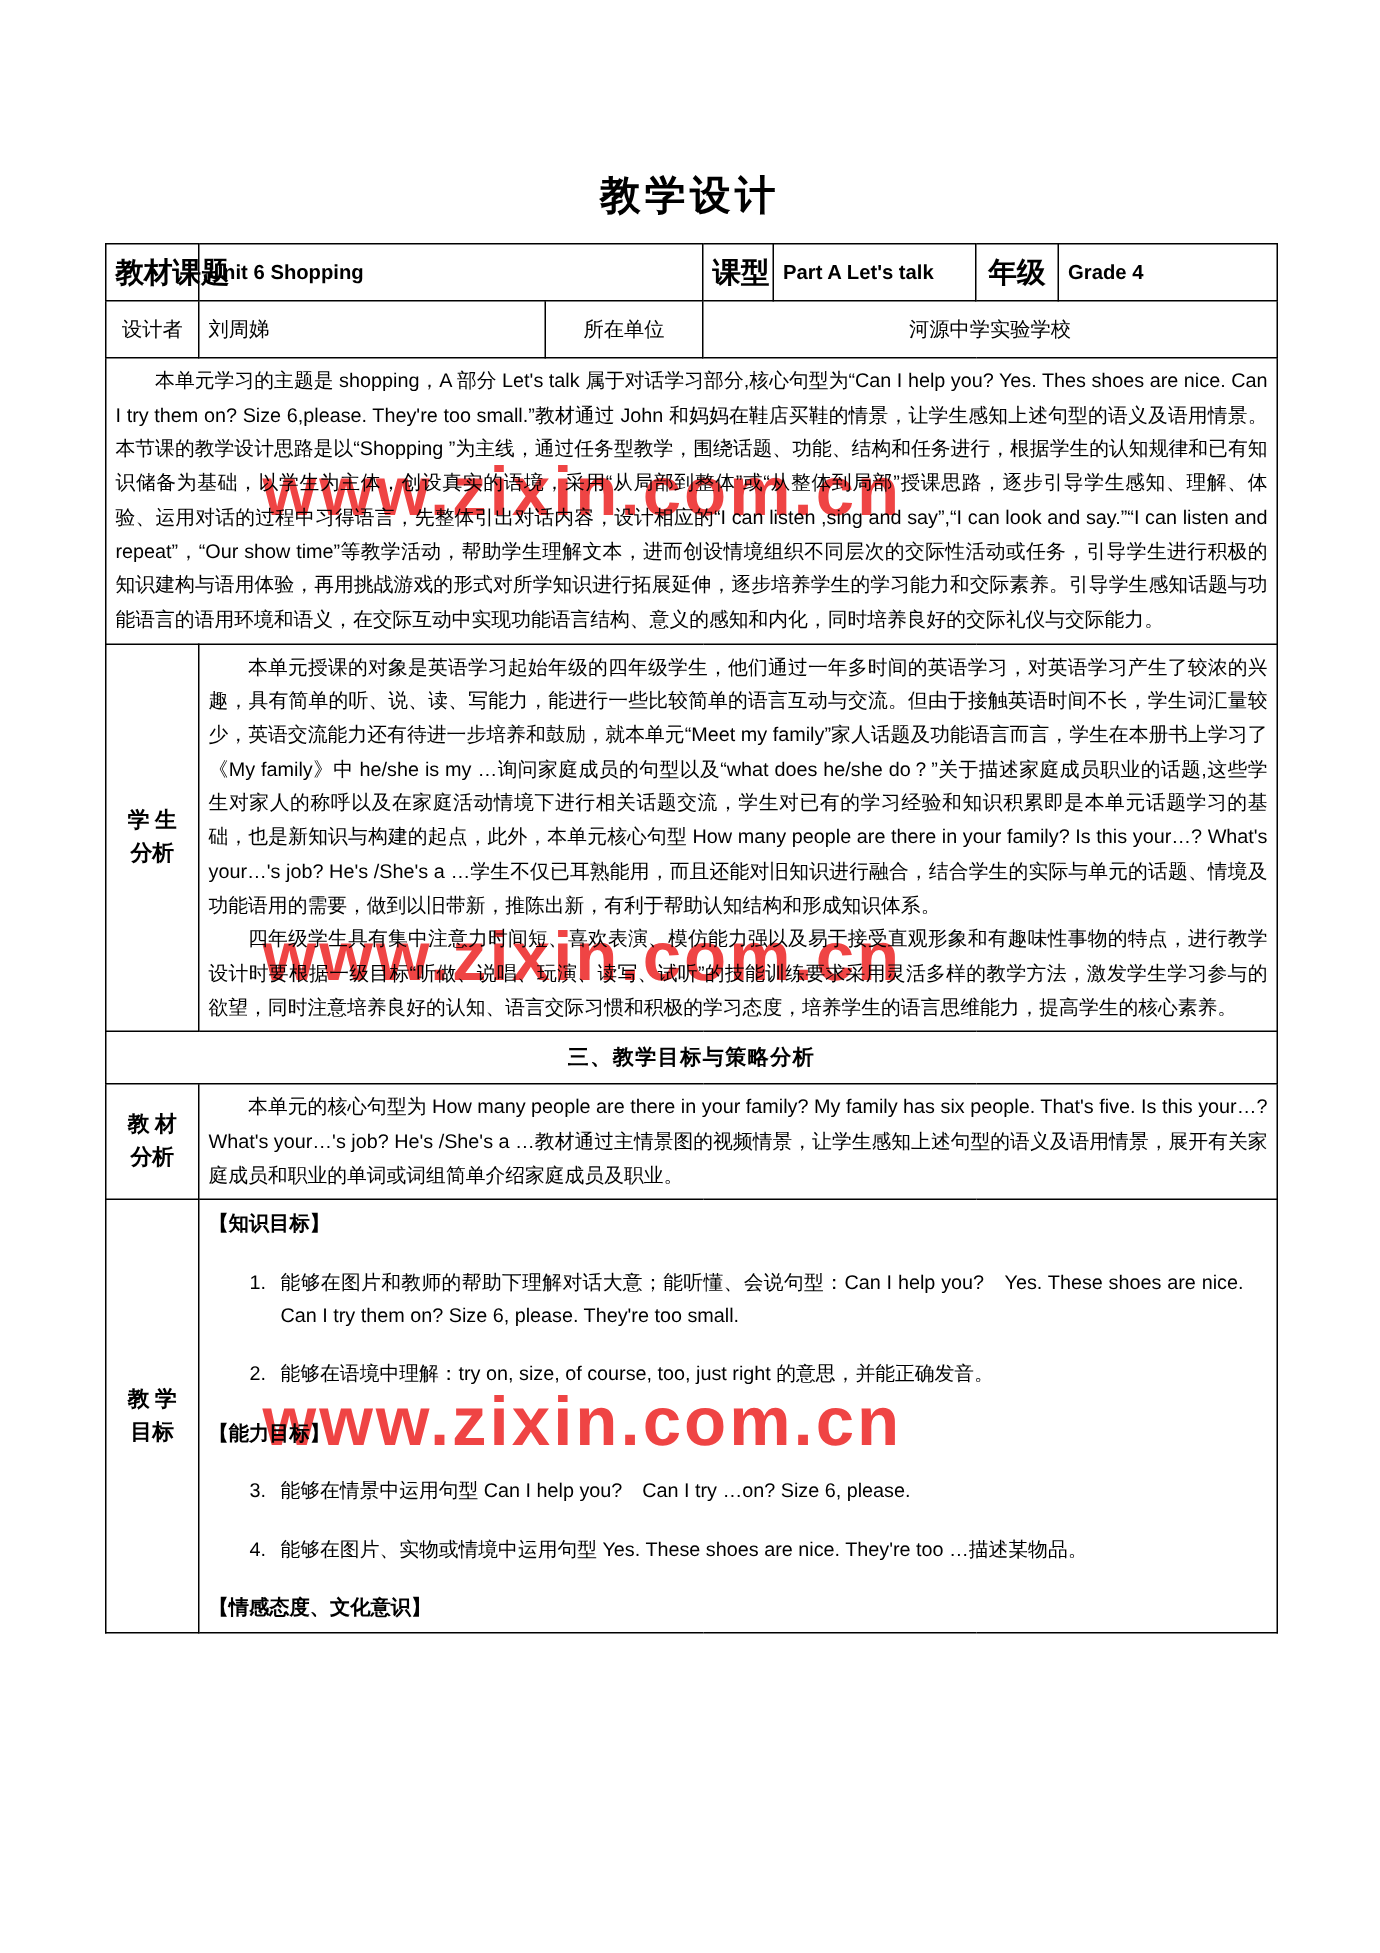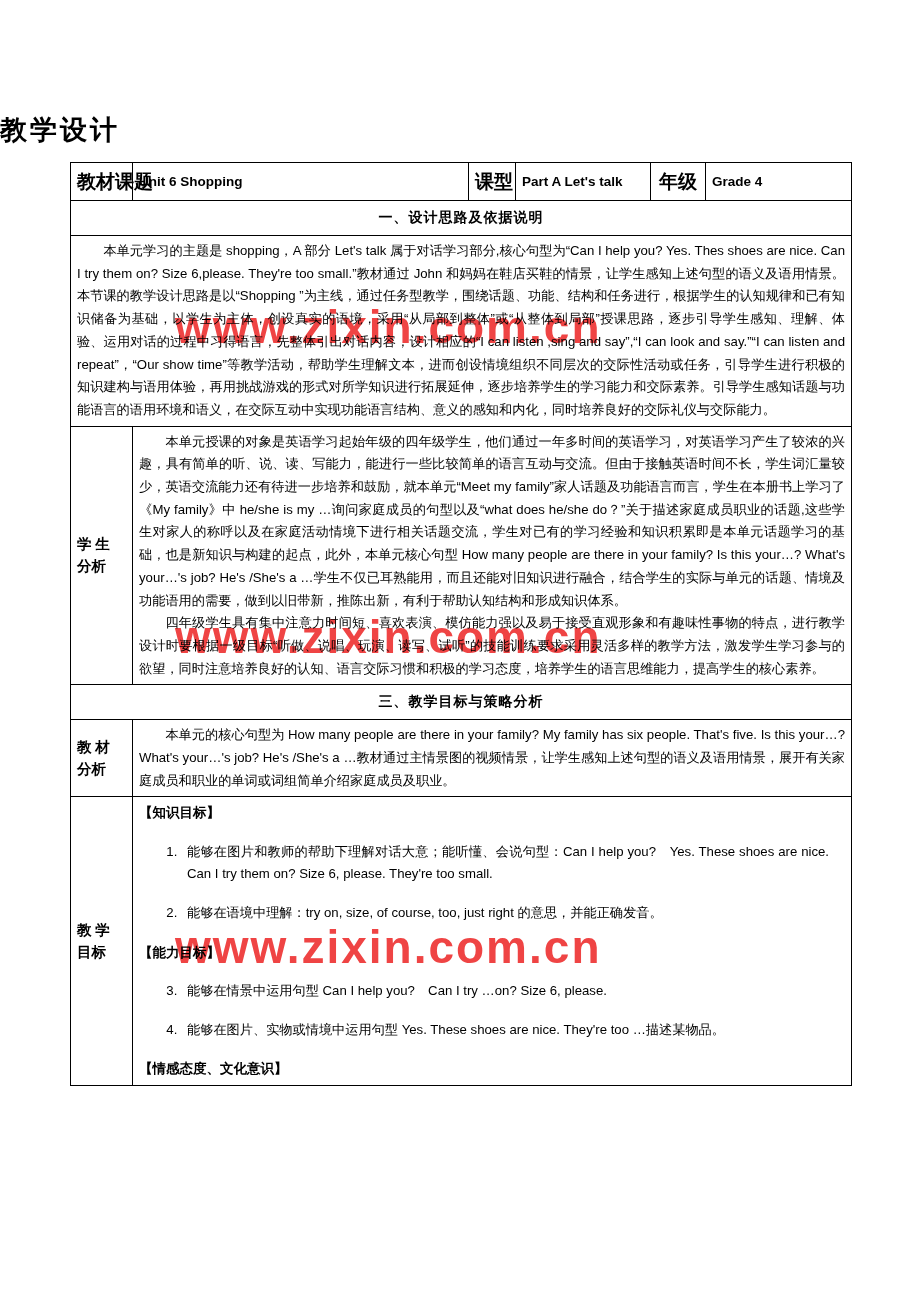--- a/index.html
+++ b/index.html
@@ -38,21 +38,21 @@
   .wm-c { left: 175px; top: 920px; }
 
   
   #page {
     position: relative;
     z-index: 1;
     padding: 0;
   }
 
   #doc-title {
-    text-align: left;
+    text-align: center;
     font-family: "Liberation Serif", "DejaVu Serif", serif;
     font-weight: 700;
     font-size: 27px;
     letter-spacing: 3px;
     margin: 0;
     padding: 112px 0 14px 0;
   }
 
   table.doc-table {
     width: 781px;
@@ -107,21 +107,21 @@
     font-size: 14px;
     font-family: "Liberation Serif", "DejaVu Serif", serif;
     letter-spacing: 1px;
     height: 26px;
     padding: 3px 0;
   }
 
   
   .side-label {
     width: 62px;
-    text-align: left;
+    text-align: center;
     font-weight: 700;
     font-size: 14.5px;
     font-family: "Liberation Serif", "DejaVu Serif", serif;
     line-height: 1.55;
     vertical-align: middle;
   }
   .side-label span { display: block; }
 
   
   .body-cell {
@@ -186,24 +186,27 @@
 
       <tr class="row-h">
         <td class="hdr-label">教材课题</td>
         <td class="hdr-value" colspan="2">Unit 6 Shopping</td>
         <td class="hdr-label">课型</td>
         <td class="hdr-value-center">Part A Let's talk</td>
         <td class="hdr-label">年级</td>
         <td class="hdr-value-center">Grade 4</td>
       </tr>
 
-
-      <tr>
-        <td class="section-banner" colspan="7">一、设计思路及依据说明</td>
-      </tr>
+      <tr class="row-h">
+        <td class="designer-label">设计者</td>
+        <td class="designer-value">刘周娣</td>
+        <td class="unit-label">所在单位</td>
+        <td class="unit-value" colspan="4">河源中学实验学校</td>
+      </tr>
+
 
       <tr>
         <td class="body-cell" colspan="7">
           <p>本单元学习的主题是 shopping，A 部分 Let's talk 属于对话学习部分,核心句型为“Can I help you? Yes. Thes shoes are nice. Can I try them on? Size 6,please. They're too small.”教材通过 John 和妈妈在鞋店买鞋的情景，让学生感知上述句型的语义及语用情景。本节课的教学设计思路是以“Shopping ”为主线，通过任务型教学，围绕话题、功能、结构和任务进行，根据学生的认知规律和已有知识储备为基础，以学生为主体，创设真实的语境，采用“从局部到整体”或“从整体到局部”授课思路，逐步引导学生感知、理解、体验、运用对话的过程中习得语言，先整体引出对话内容，设计相应的“I can listen ,sing and say”,“I can look and say.”“I can listen and repeat”，“Our show time”等教学活动，帮助学生理解文本，进而创设情境组织不同层次的交际性活动或任务，引导学生进行积极的知识建构与语用体验，再用挑战游戏的形式对所学知识进行拓展延伸，逐步培养学生的学习能力和交际素养。引导学生感知话题与功能语言的语用环境和语义，在交际互动中实现功能语言结构、意义的感知和内化，同时培养良好的交际礼仪与交际能力。</p>
         </td>
       </tr>
 
 
       <tr>
         <td class="side-label">

